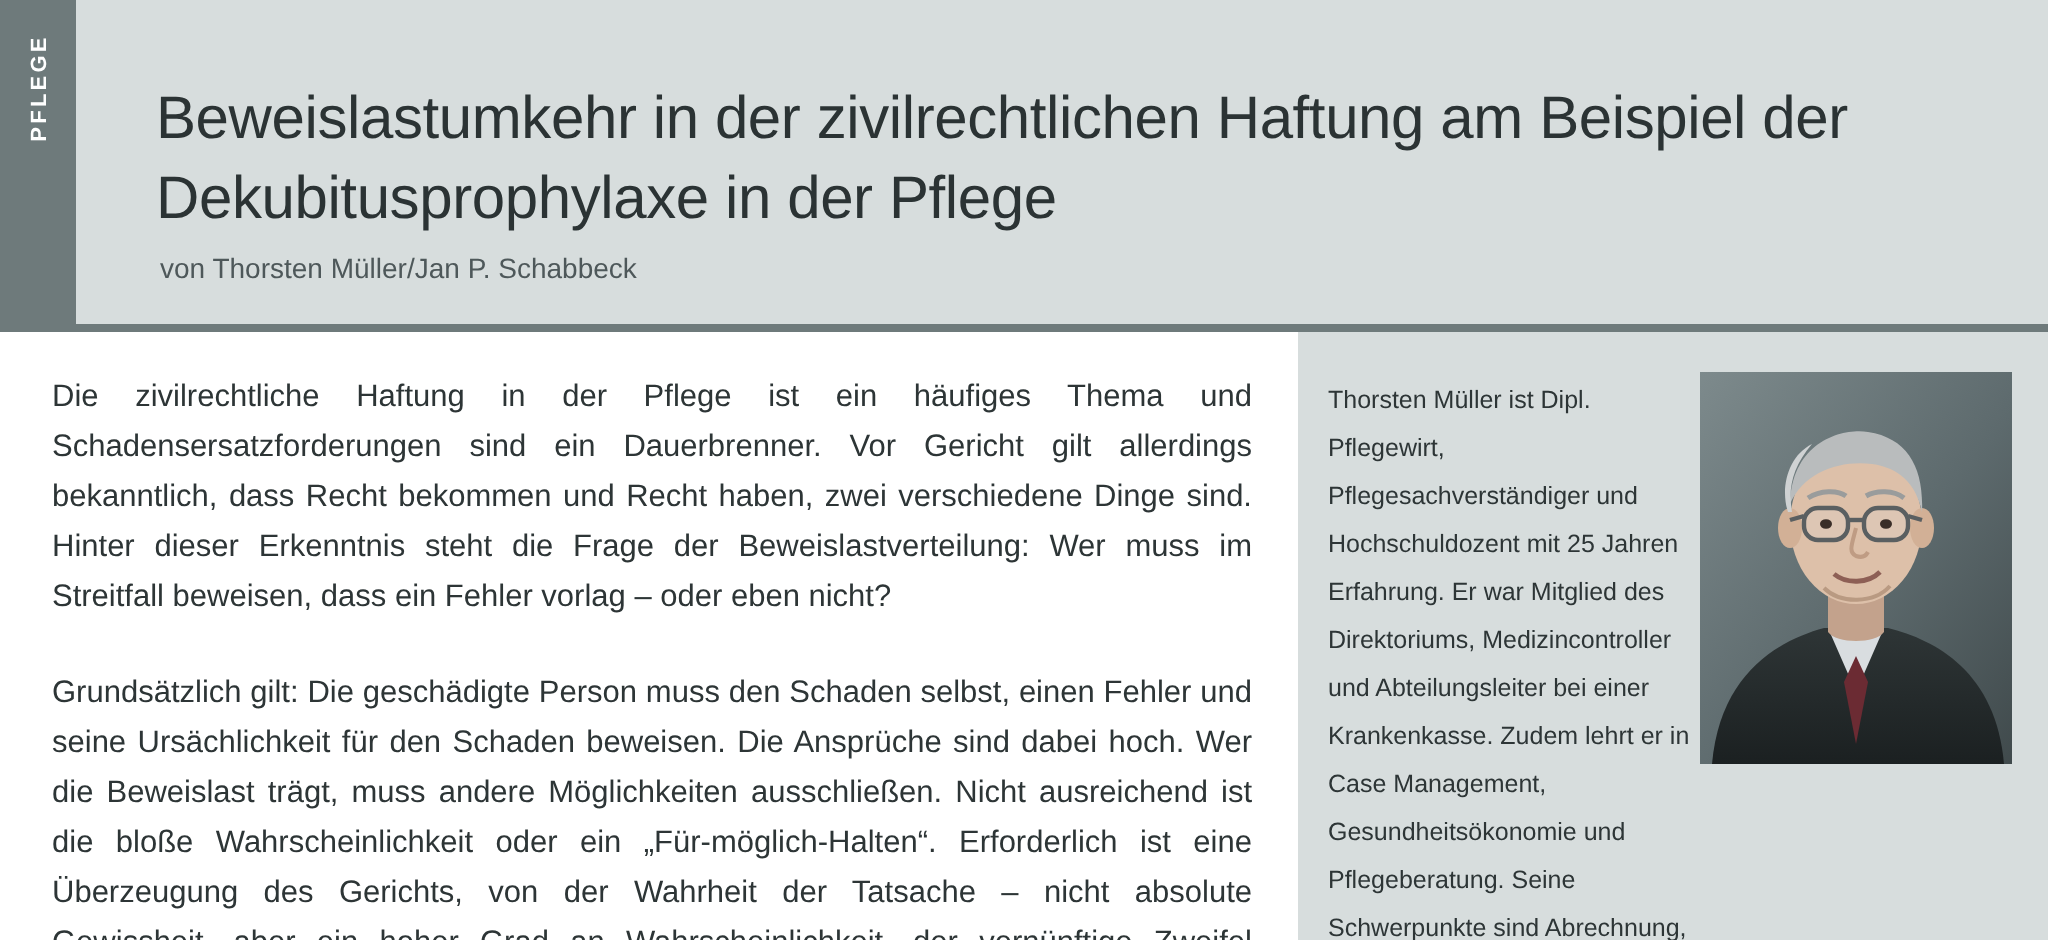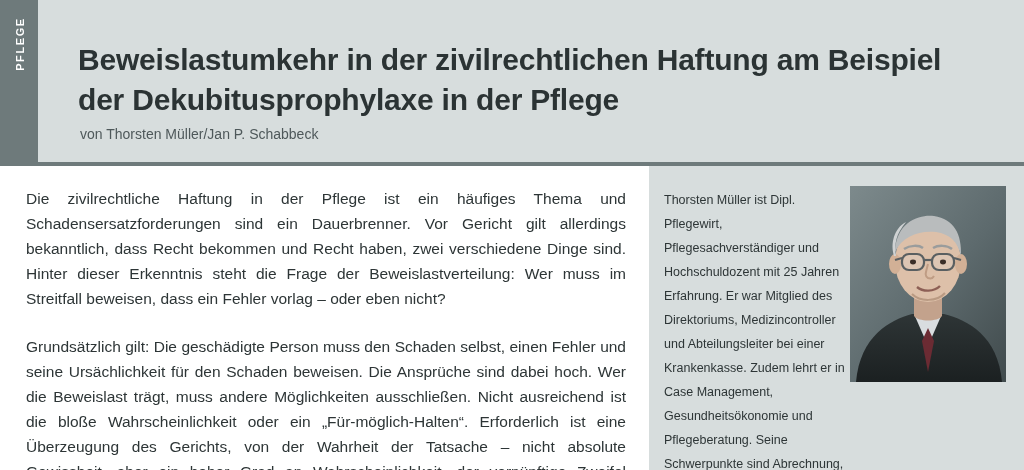--- a/index.html
+++ b/index.html
@@ -47,21 +47,21 @@
     font-weight: bold;
     letter-spacing: 1.6px;
   }
   .title {
     position: absolute;
     left: 78px;
     top: 20px;
     width: 880px;
     color: #2b3334;
     font-size: 30px;
-    font-weight: bold;
+    font-weight: normal;
     line-height: 1.33;
     letter-spacing: -0.2px;
   }
   .byline {
     position: absolute;
     left: 80px;
     top: 126px;
     color: #4e585a;
     font-size: 14px;
   }

